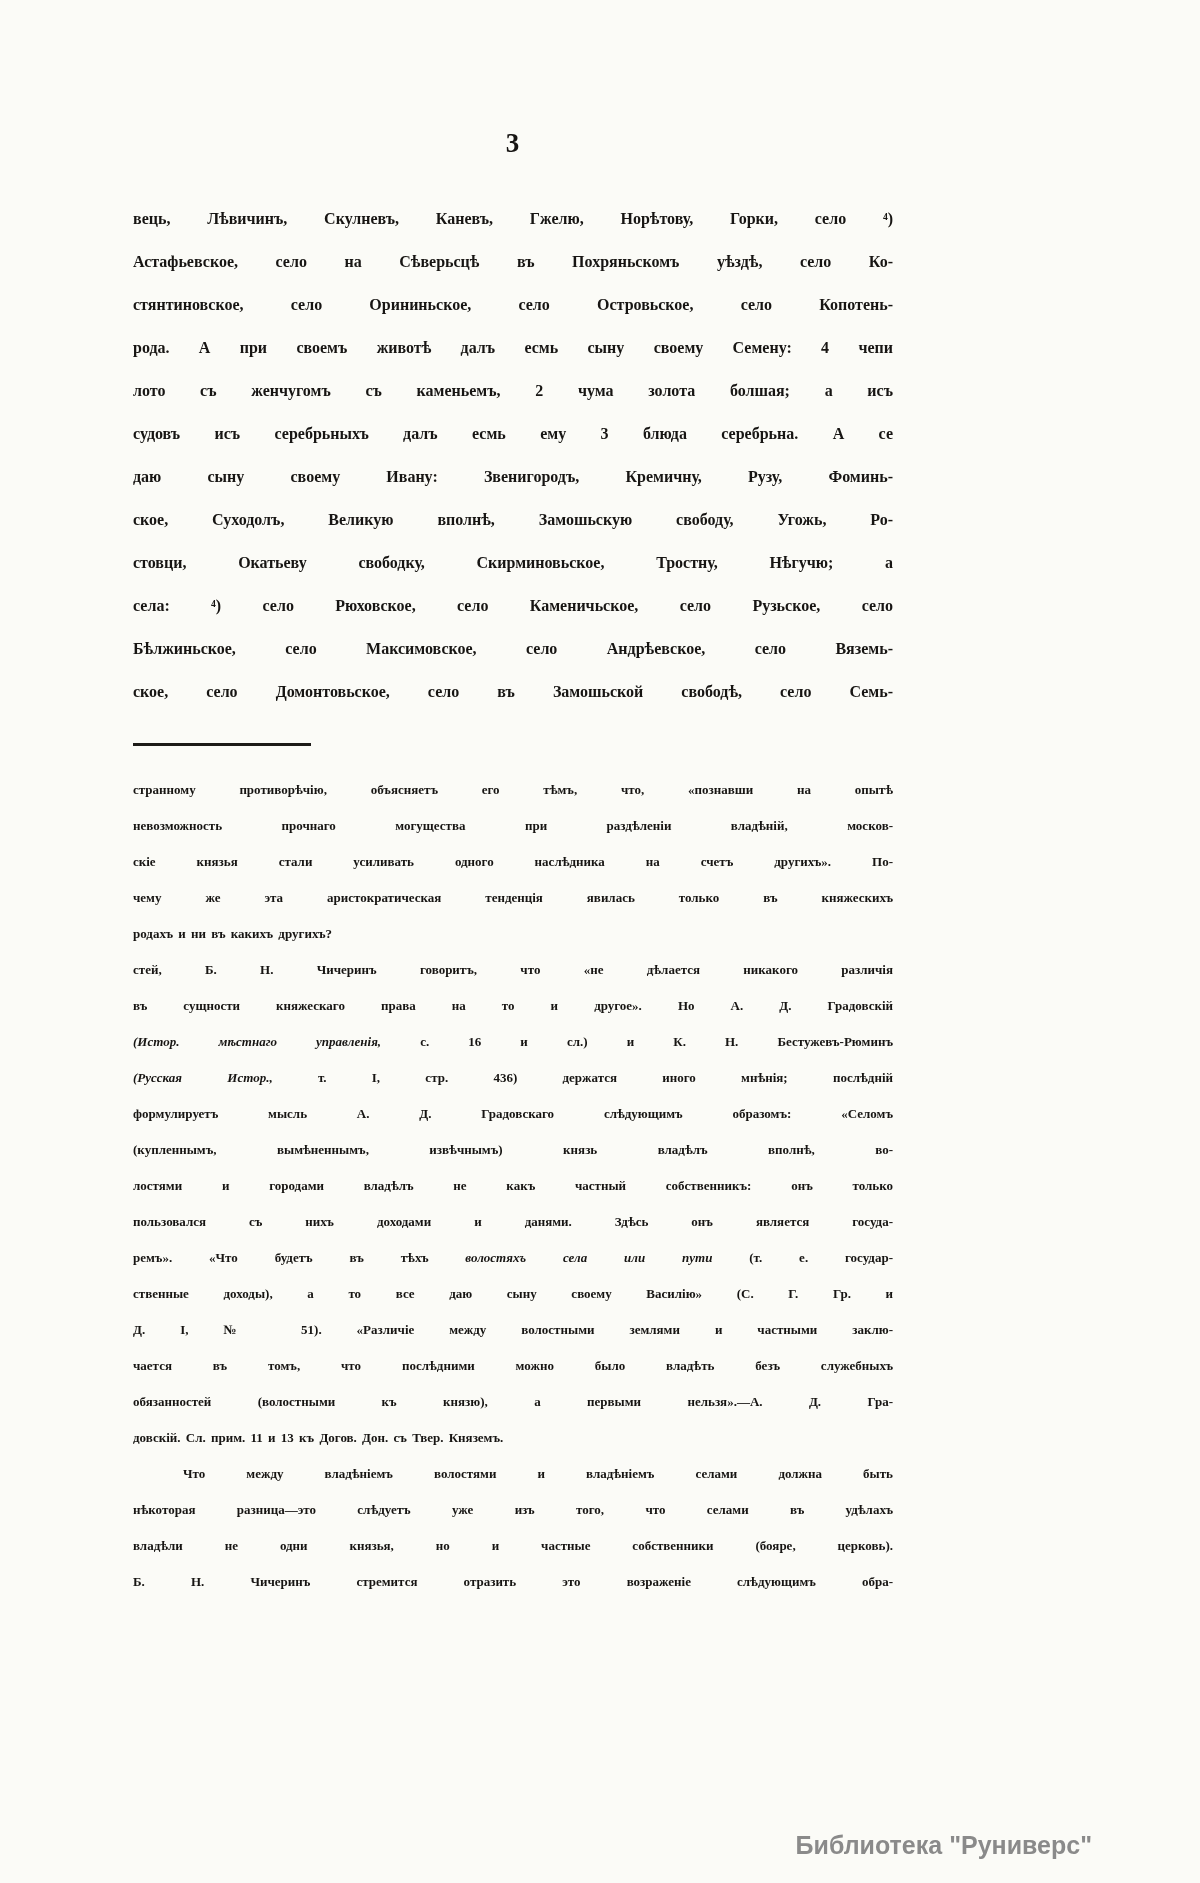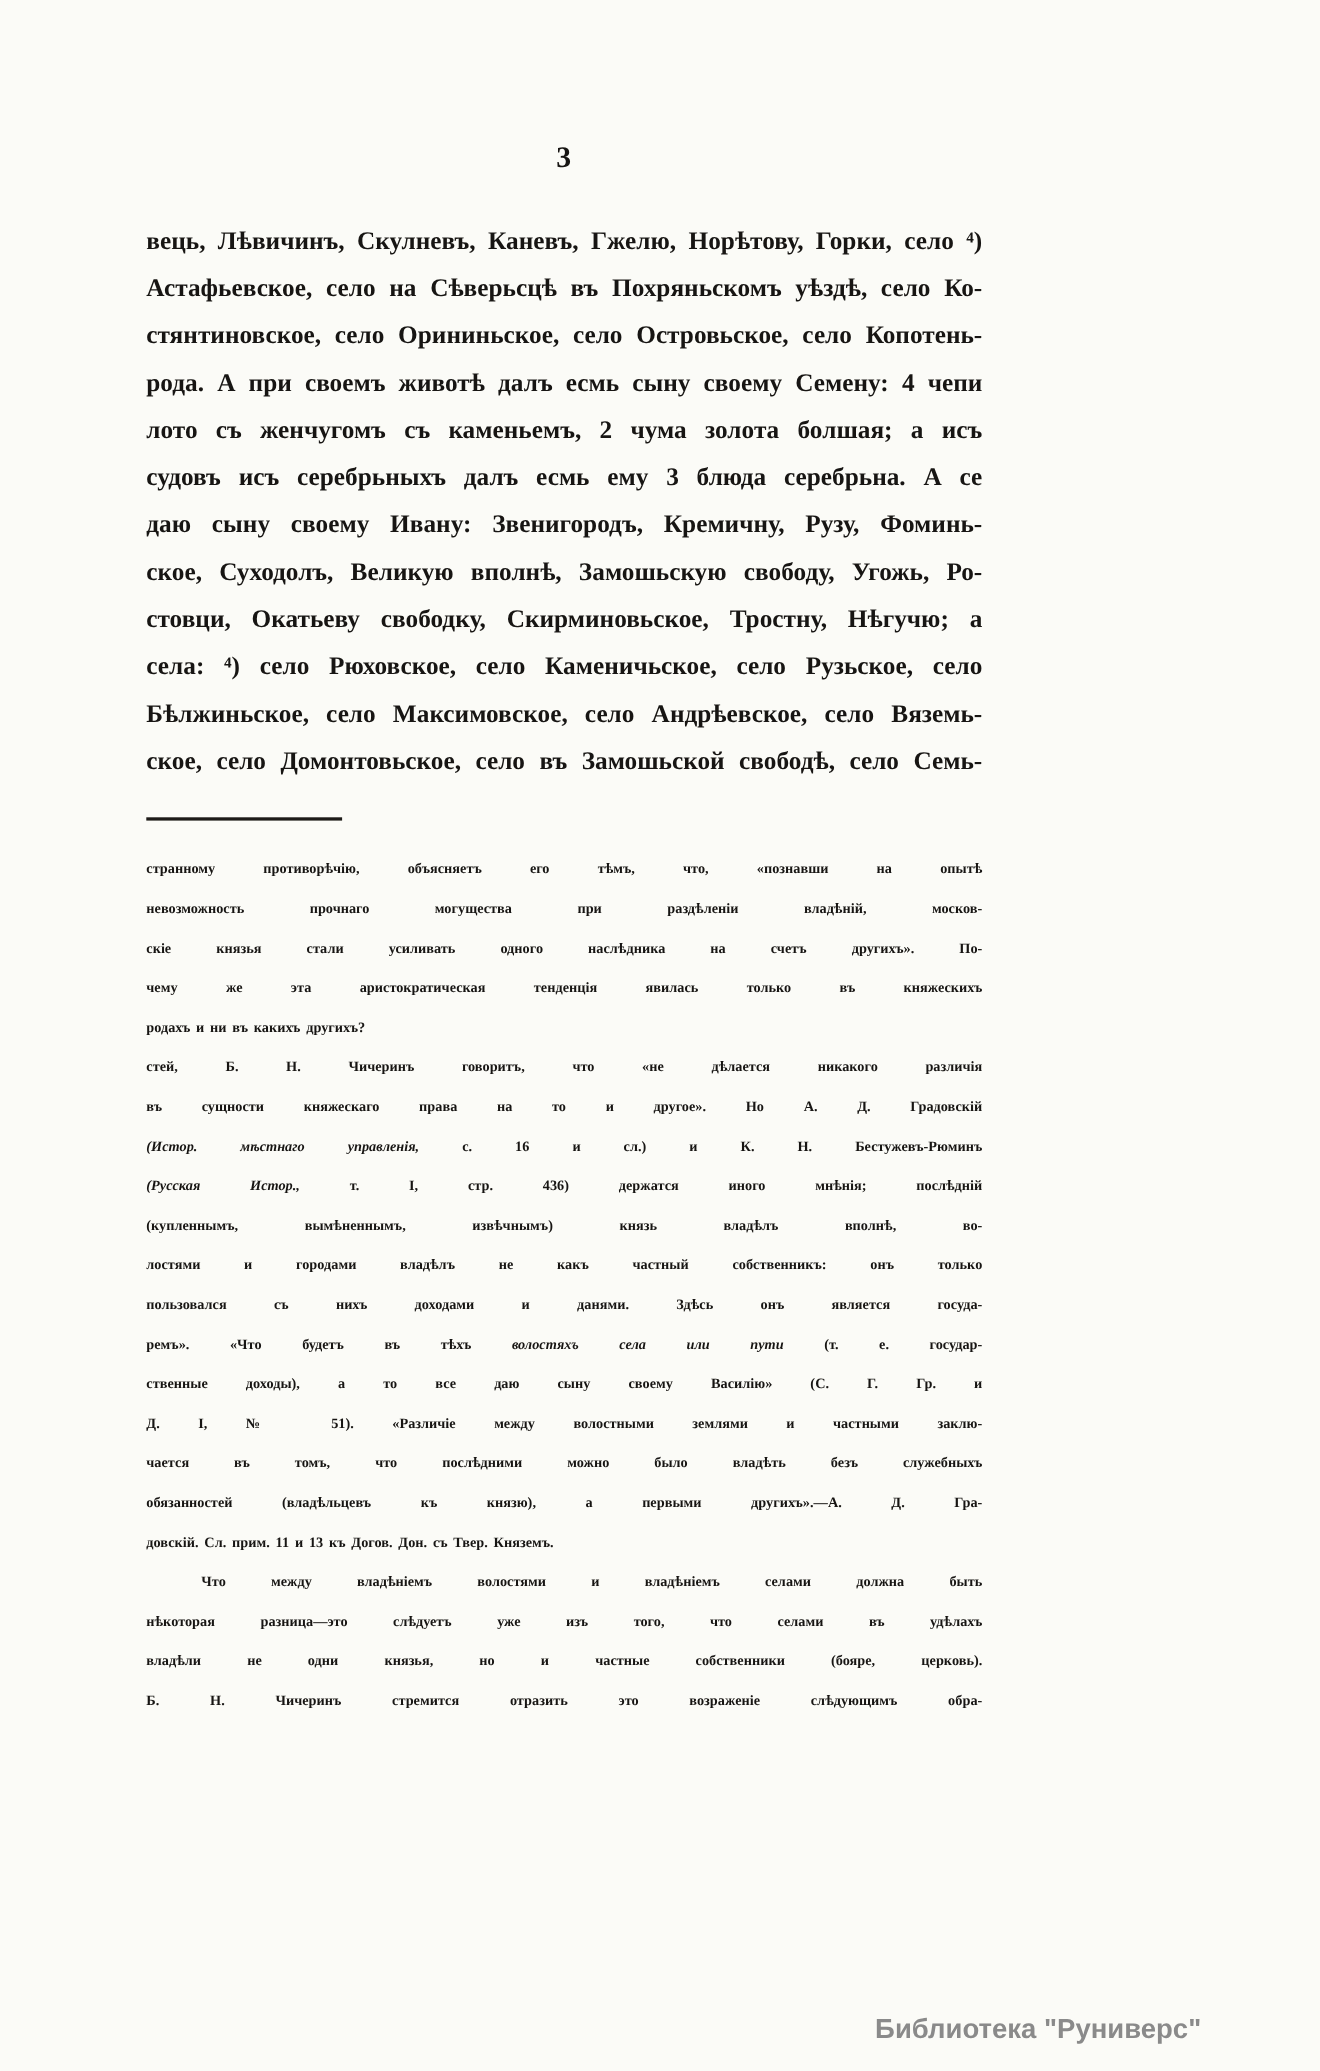--- a/index.html
+++ b/index.html
@@ -7,21 +7,21 @@
     width:1200px; height:1883px; position:relative;
     background:#fbfbf7; overflow:hidden;
     font-family:"Liberation Serif","DejaVu Serif",serif;
     color:#171513;
   }
   .column { position:absolute; left:133px; top:0; width:760px; }
   .page-number {
     margin-top:128px; text-align:center;
     font-size:27px; font-weight:bold; letter-spacing:1px;
   }
-  .body-text { margin-top:38px; font-size:23px; font-weight:bold; }
+  .body-text { margin-top:38px; font-size:16px; font-weight:bold; }
   .body-text .tline { line-height:43px; }
   .tline {
     text-align:justify; text-align-last:justify;
     white-space:normal; word-spacing:2px;
   }
   .tline.noj { text-align-last:left; }
   .tline.ind { text-indent:50px; }
   .it { font-style:italic; }
   .fn-sep {
     margin-top:30px; width:178px; height:0;
@@ -64,28 +64,29 @@
         <div class="tline"><span>невозможность прочнаго могущества при раздѣленіи владѣній, москов-</span></div>
         <div class="tline"><span>скіе князья стали усиливать одного наслѣдника на счетъ другихъ». По-</span></div>
         <div class="tline"><span>чему же эта аристократическая тенденція явилась только въ княжескихъ</span></div>
         <div class="tline noj"><span>родахъ и ни въ какихъ другихъ?</span></div>
       </div>
     <div>
         <div class="tline"><span>стей, Б. Н. Чичеринъ говоритъ, что «не дѣлается никакого различія</span></div>
         <div class="tline"><span>въ сущности княжескаго права на то и другое». Но А. Д. Градовскій</span></div>
         <div class="tline"><span class="it">(</span><span class="it">Истор. мѣстнаго управленія,</span><span> с. 16 и сл.) и К. Н. Бестужевъ-Рюминъ</span></div>
         <div class="tline"><span class="it">(</span><span class="it">Русская Истор.,</span><span> т. I, стр. 436) держатся иного мнѣнія; послѣдній</span></div>
+        <div class="tline"><span>формулируетъ мысль А. Д. Градовскаго слѣдующимъ образомъ: «Селомъ</span></div>
         <div class="tline"><span>(купленнымъ, вымѣненнымъ, извѣчнымъ) князь владѣлъ вполнѣ, во-</span></div>
         <div class="tline"><span>лостями и городами владѣлъ не какъ частный собственникъ: онъ только</span></div>
         <div class="tline"><span>пользовался съ нихъ доходами и данями. Здѣсь онъ является госуда-</span></div>
         <div class="tline"><span>ремъ». «Что будетъ въ тѣхъ </span><span class="it">волостяхъ села или пути</span><span> (т. е. государ-</span></div>
         <div class="tline"><span>ственные доходы), а то все даю сыну своему Василію» (С. Г. Гр. и</span></div>
         <div class="tline"><span>Д. I, № 51). «Различіе между волостными землями и частными заклю-</span></div>
         <div class="tline"><span>чается въ томъ, что послѣдними можно было владѣть безъ служебныхъ</span></div>
-        <div class="tline"><span>обязанностей (владѣльцевъ къ князю), а первыми другихъ».—А. Д. Гра-</span></div>
+        <div class="tline"><span>обязанностей (волостными къ князю), а первыми нельзя».—А. Д. Гра-</span></div>
         <div class="tline noj"><span>довскій. Сл. прим. 11 и 13 къ Догов. Дон. съ Твер. Княземъ.</span></div>
       </div>
     <div>
         <div class="tline ind"><span>Что между владѣніемъ волостями и владѣніемъ селами должна быть</span></div>
         <div class="tline"><span>нѣкоторая разница—это слѣдуетъ уже изъ того, что селами въ удѣлахъ</span></div>
         <div class="tline"><span>владѣли не одни князья, но и частные собственники (бояре, церковь).</span></div>
         <div class="tline"><span>Б. Н. Чичеринъ стремится отразить это возраженіе слѣдующимъ обра-</span></div>
       </div>
   </div>
 </div>

